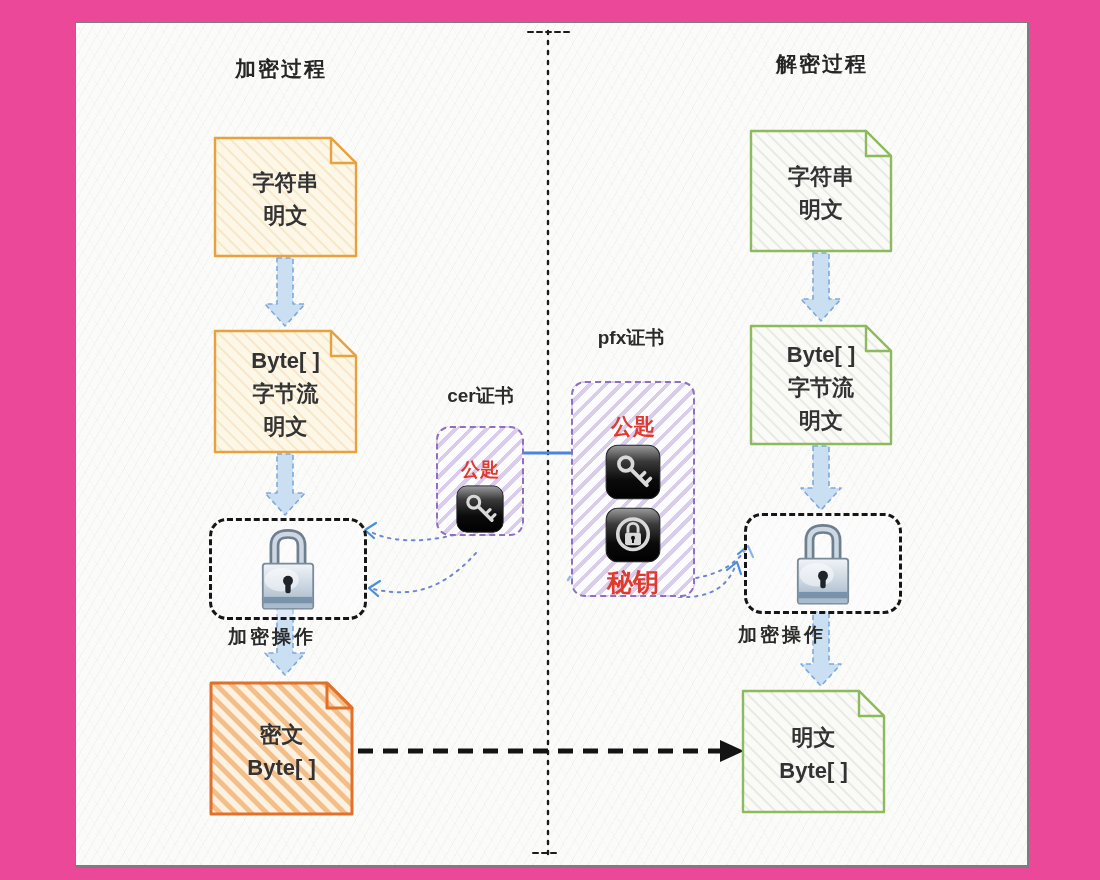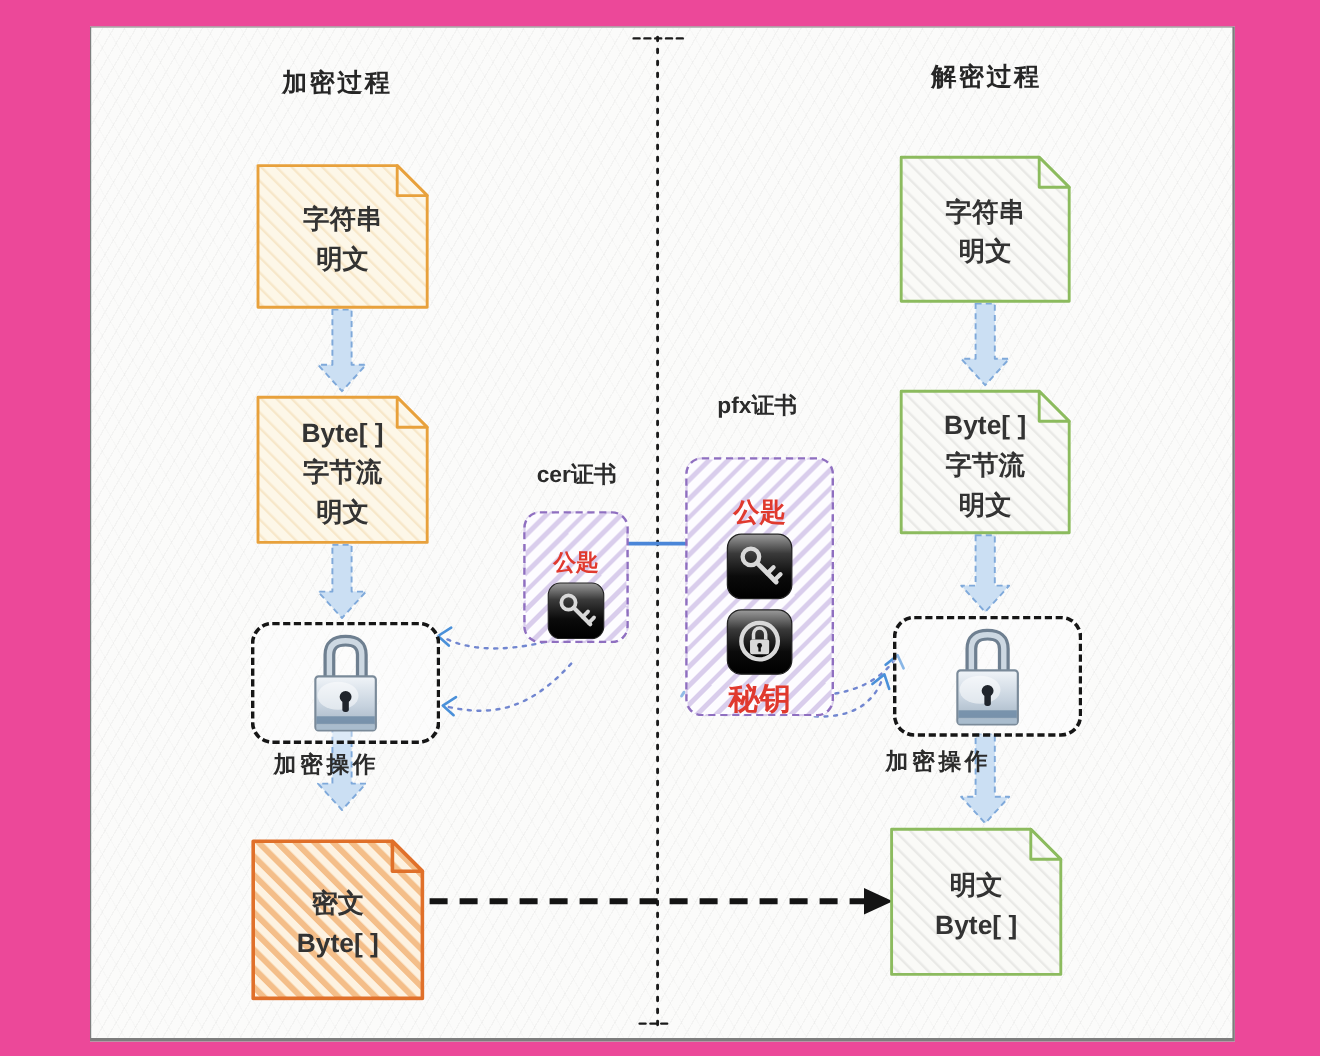--- a/index.html
+++ b/index.html
@@ -177,21 +177,21 @@
 明文</div>
     </div>
 
     <div class="lockbox" style="left:133px;top:495px;width:152px;height:96px">
       <svg width="72" height="90" viewBox="0 0 80 100">
         <use href="#sym-lock"></use>
       </svg>
     </div>
     <div class="op-label" style="left:112px;top:601px;">加密操作</div>
 
-    <div class="doc" style="left:133px;top:676px;width:145px;height:135px">
+    <div class="doc" style="left:133px;top:658px;width:145px;height:135px">
       <svg class="doc-shape" width="145" height="135" viewBox="0 0 145 135">
         <path class="doc-orange" d="M2,2 L118,2 L143,27 L143,133 L2,133 Z"></path>
         <path class="doc-orange" d="M118,2 L143,27 L118,27 Z"></path>
       </svg>
       <div class="doc-label">密文
 Byte[ ]</div>
     </div>
 
     <div class="doc" style="left:673px;top:106px;width:144px;height:124px">
       <svg class="doc-shape" width="144" height="124" viewBox="0 0 144 124">

